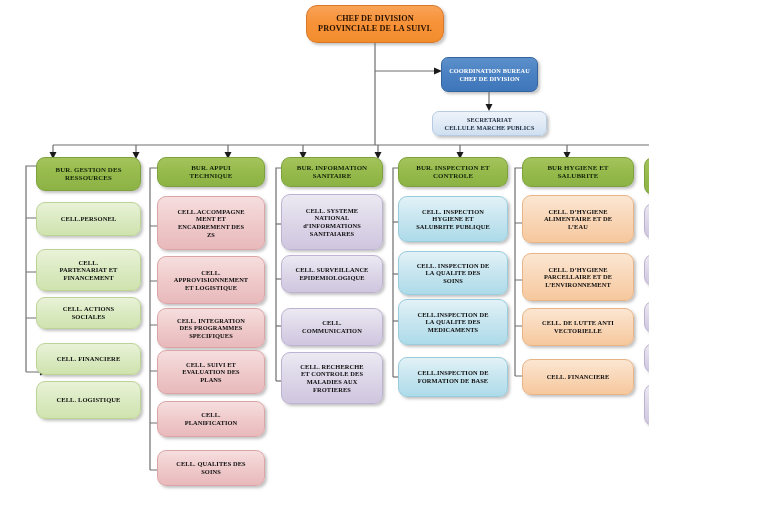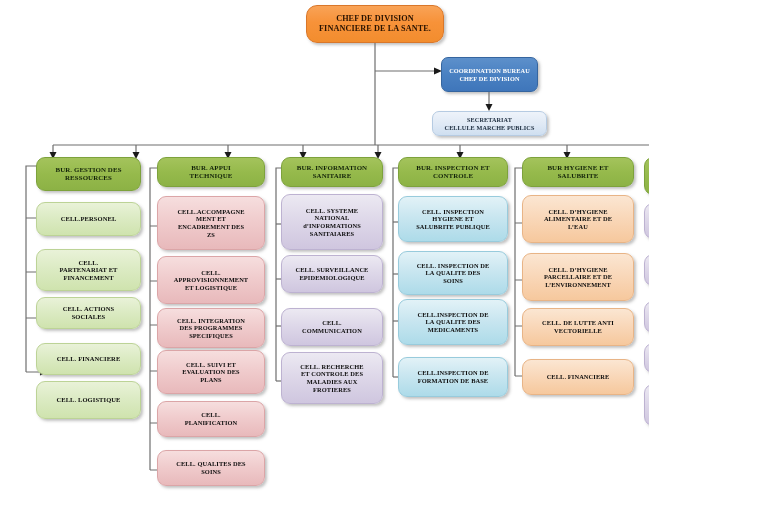--- a/index.html
+++ b/index.html
@@ -173,21 +173,21 @@
       <polygon points="758,311.5 750,315 758,318.5"></polygon>
     <path d="M779 357 L758 357"></path>
       <polygon points="758,353.5 750,357 758,360.5"></polygon>
     <path d="M762 420 L758 420"></path>
       <polygon points="758,416.5 750,420 758,423.5"></polygon>
   </svg>
 
   <div class="box c-root" style="left:306px;top:5px;width:138px;height:38px;font-size:8.2px;">
     <span>
       <span>CHEF DE DIVISION</span>
-      <span>FINANCIERE DE  LA SANTE.</span>
+      <span>PROVINCIALE DE  LA SUIVI.</span>
     </span>
   </div>
 
   <div class="box c-coord" style="left:441px;top:57px;width:97px;height:35px;font-size:6.3px;">
     <span>
       <span>COORDINATION BUREAU</span>
       <span>CHEF  DE DIVISION</span>
     </span>
   </div>
 

